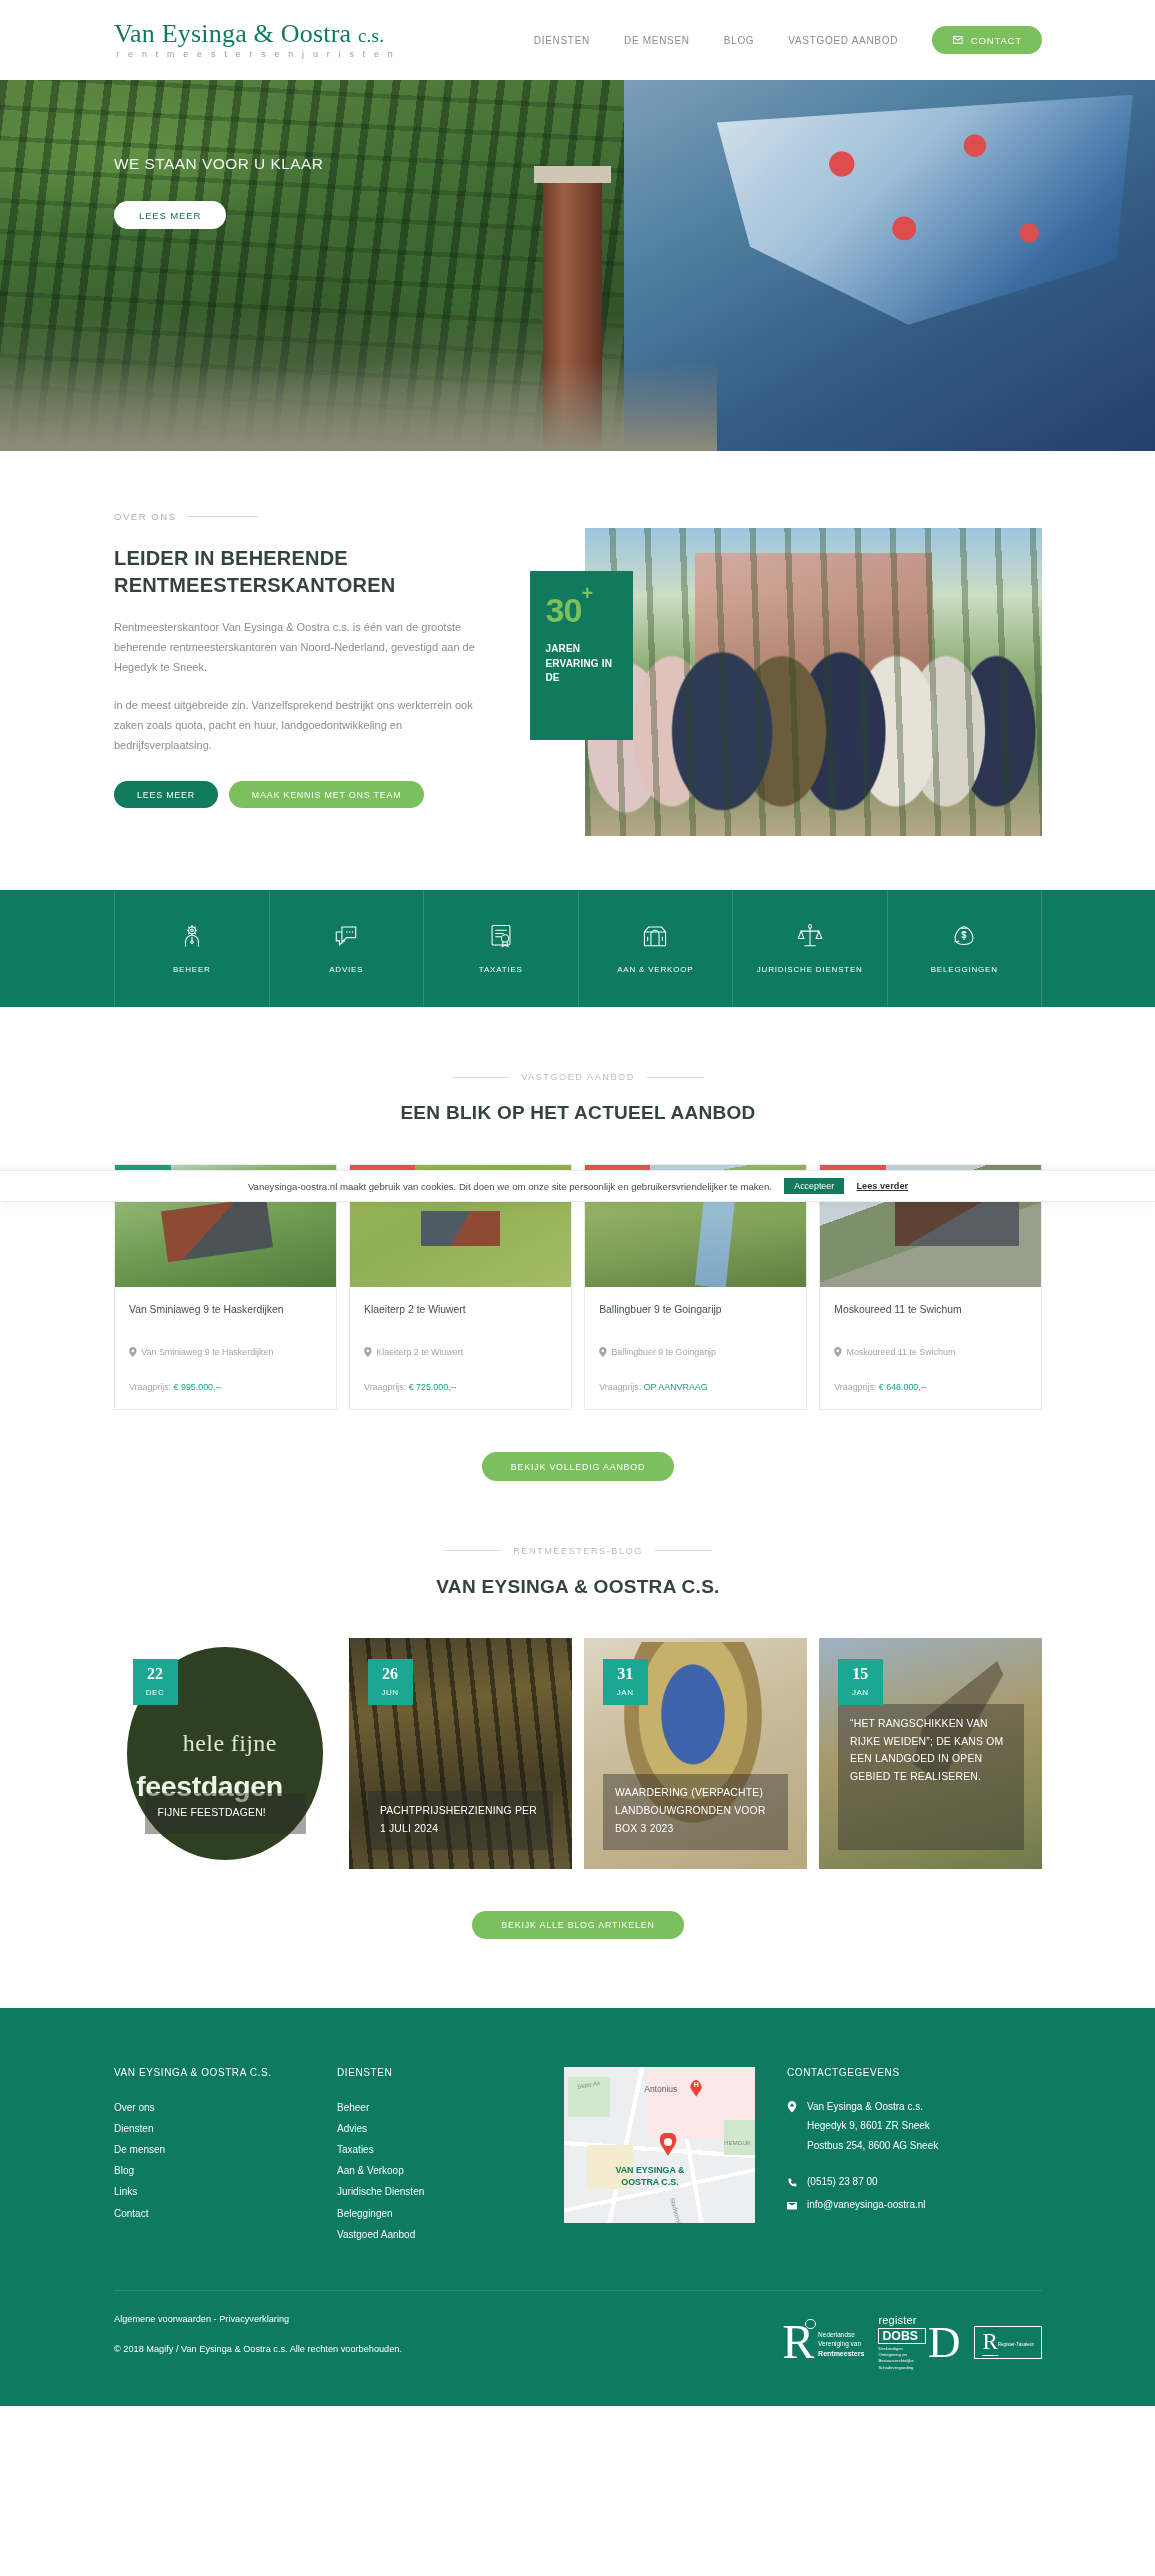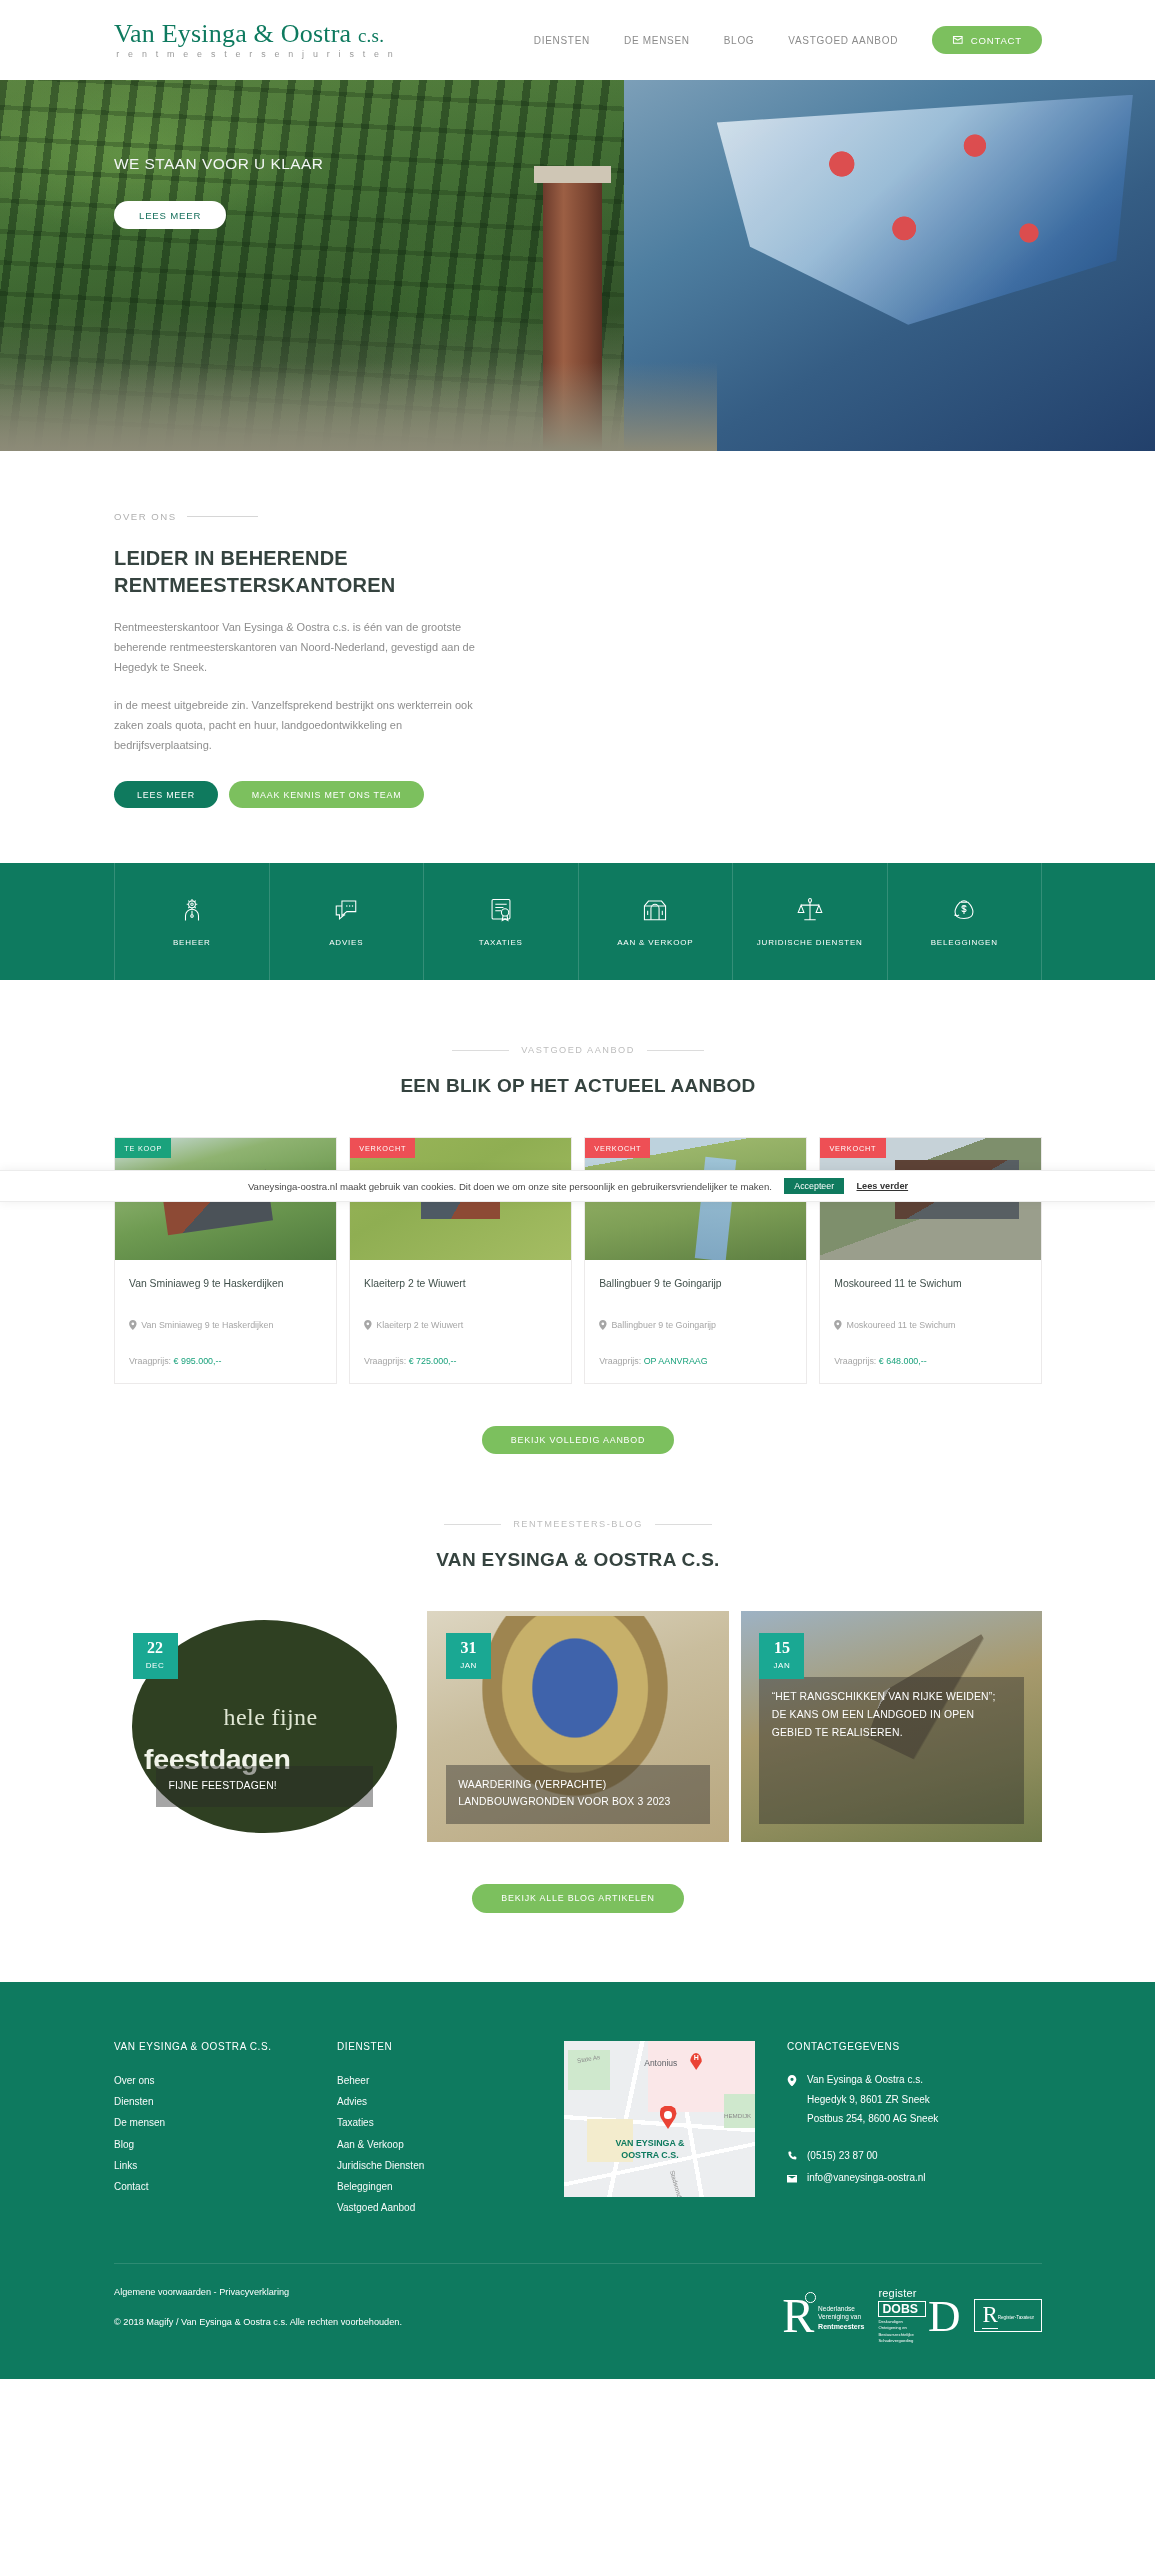--- a/index.html
+++ b/index.html
@@ -538,20 +538,29 @@
       <span>LEIDER IN BEHERENDE</span><br>
       <span>RENTMEESTERSKANTOREN</span>
     </h2>
     <p>Rentmeesterskantoor Van Eysinga &amp; Oostra c.s. is één van de grootste beherende rentmeesterskantoren van Noord-Nederland, gevestigd aan de Hegedyk te Sneek.</p>
     <p>in de meest uitgebreide zin. Vanzelfsprekend bestrijkt ons werkterrein ook zaken zoals quota, pacht en huur, landgoedontwikkeling en bedrijfsverplaatsing.</p>
     <div class="about-btns">
       <button class="btn-dark">LEES MEER</button>
       <button class="btn-light">MAAK KENNIS MET ONS TEAM</button>
     </div>
   </div>
+  <div class="about-right">
+    <div class="team-photo"></div>
+    <div class="badge-30">
+      <div class="num">
+        <span>30</span><sup>+</sup>
+      </div>
+      <div class="cap">JAREN ERVARING IN DE</div>
+    </div>
+  </div>
 
   <div class="cookie-bar">
     <span class="cookie-text">Vaneysinga-oostra.nl maakt gebruik van cookies. Dit doen we om onze site persoonlijk en gebruikersvriendelijker te maken.</span>
     <button class="cookie-accept">Accepteer</button>
     <a class="cookie-more">Lees verder</a>
   </div>
 </section>
 
 <section class="services">
   <div class="service">
@@ -723,20 +732,29 @@
       <div class="bold">feestdagen</div>
       <div class="date-badge">
         <div class="d">22</div>
         <div class="m">DEC</div>
       </div>
       <div class="blog-overlay">
         <div class="t">FIJNE FEESTDAGEN!</div>
       </div>
     </div>
 
+    <div class="blog-card bg2">
+      <div class="date-badge">
+        <div class="d">26</div>
+        <div class="m">JUN</div>
+      </div>
+      <div class="blog-overlay">
+        <div class="t">PACHTPRIJSHERZIENING PER 1 JULI 2024</div>
+      </div>
+    </div>
 
     <div class="blog-card bg3">
       <div class="date-badge">
         <div class="d">31</div>
         <div class="m">JAN</div>
       </div>
       <div class="blog-overlay">
         <div class="t">WAARDERING (VERPACHTE) LANDBOUWGRONDEN VOOR BOX 3 2023</div>
       </div>
     </div>

